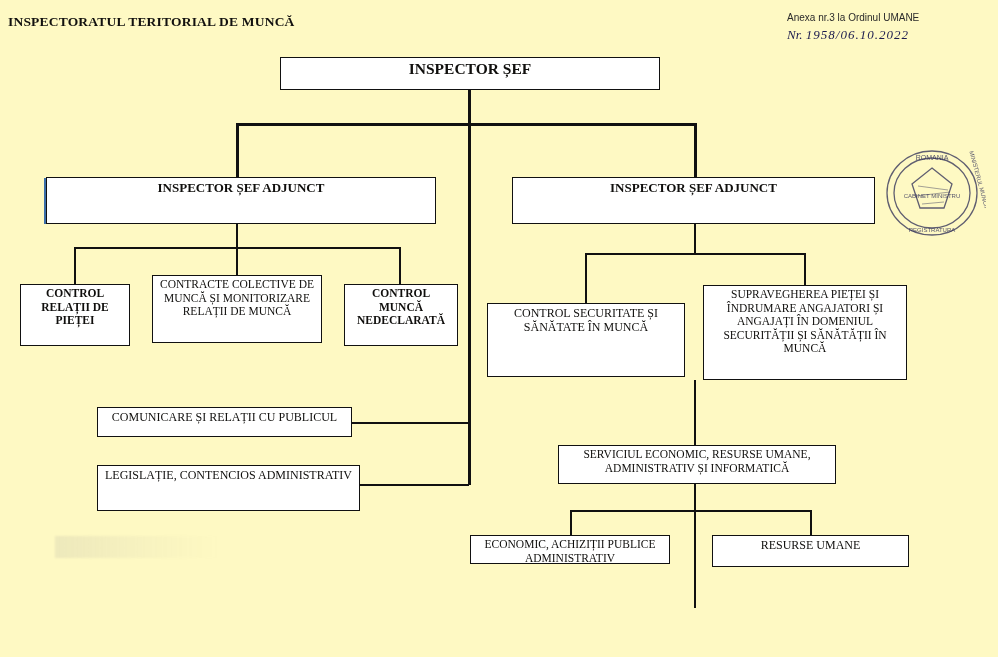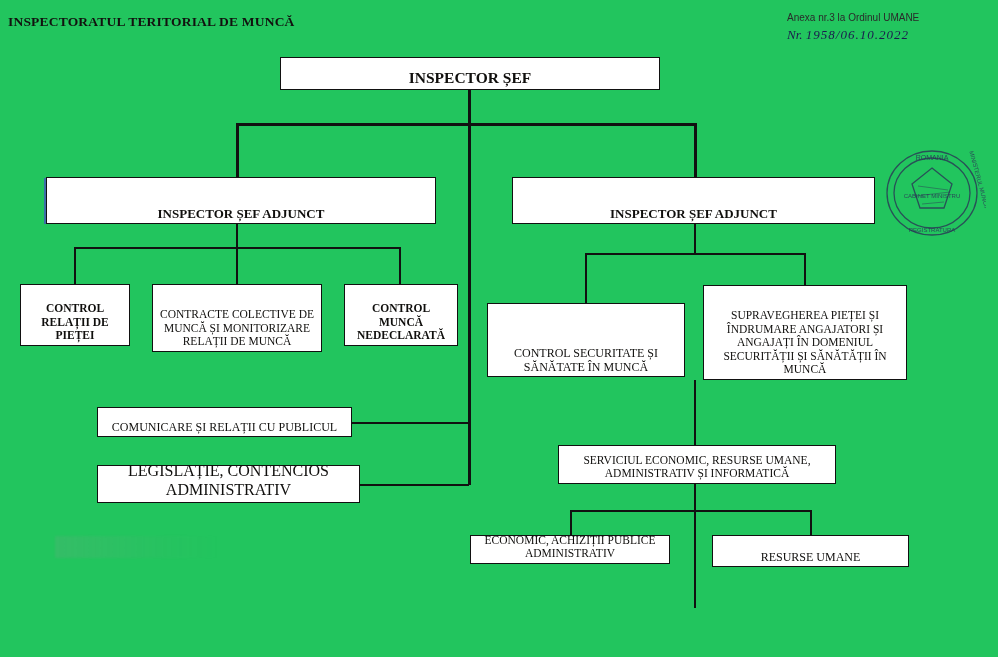--- a/index.html
+++ b/index.html
@@ -4,21 +4,21 @@
 <style>
   html, body {
     margin: 0;
     padding: 0;
     background: #ffffff;
   }
   #page {
     position: relative;
     width: 998px;
     height: 657px;
-    background: #22c55e;
+    background: #fef9c3;
     font-family: "Liberation Serif", serif;
     overflow: hidden;
   }
 
   
   .org-title {
     position: absolute;
     left: 8px;
     top: 14px;
     font-family: "Liberation Serif", serif;
@@ -54,21 +54,21 @@
     border-bottom: 0;
   }
 
   
   .box {
     position: absolute;
     box-sizing: border-box;
     border: 1.6px solid #111111;
     background: #ffffff;
     display: flex;
-    align-items: flex-end;
+    align-items: flex-start;
     justify-content: center;
     text-align: center;
     color: #100f0d;
     line-height: 1.18;
     padding: 2px 4px;
     font-family: "Liberation Serif", serif;
   }
   .box.bold { font-weight: bold; }
 
   
@@ -166,41 +166,41 @@
   </div>
 
   <div class="box bold" style="left:512px; top:177px; width:363px; height:47px; font-size:13px;">
     <span>INSPECTOR ȘEF ADJUNCT</span>
   </div>
 
   <div class="box bold" style="left:20px; top:284px; width:110px; height:62px; font-size:11.5px;">
     <span>CONTROL RELAȚII DE PIEȚEI</span>
   </div>
 
-  <div class="box" style="left:152px; top:284px; width:170px; height:68px; font-size:11.5px;">
+  <div class="box" style="left:152px; top:275px; width:170px; height:68px; font-size:11.5px;">
     <span>CONTRACTE COLECTIVE DE MUNCĂ ȘI MONITORIZARE RELAȚII DE MUNCĂ</span>
   </div>
 
   <div class="box bold" style="left:344px; top:284px; width:114px; height:62px; font-size:11.5px;">
     <span>CONTROL MUNCĂ NEDECLARATĂ</span>
   </div>
 
   <div class="box" style="left:487px; top:303px; width:198px; height:74px; font-size:12px;">
     <span>CONTROL SECURITATE ȘI SĂNĂTATE ÎN MUNCĂ</span>
   </div>
 
   <div class="box" style="left:703px; top:285px; width:204px; height:95px; font-size:11.5px;">
     <span>SUPRAVEGHEREA PIEȚEI ȘI ÎNDRUMARE ANGAJATORI ȘI ANGAJAȚI ÎN DOMENIUL SECURITĂȚII ȘI SĂNĂTĂȚII ÎN MUNCĂ</span>
   </div>
 
   <div class="box" style="left:97px; top:407px; width:255px; height:30px; font-size:12px;">
     <span>COMUNICARE ȘI RELAȚII CU PUBLICUL</span>
   </div>
 
-  <div class="box" style="left:97px; top:465px; width:263px; height:38px; font-size:16px;">
+  <div class="box" style="left:97px; top:465px; width:263px; height:46px; font-size:12px;">
     <span>LEGISLAȚIE, CONTENCIOS ADMINISTRATIV</span>
   </div>
 
   <div class="box" style="left:558px; top:445px; width:278px; height:39px; font-size:11.5px;">
     <span>SERVICIUL ECONOMIC, RESURSE UMANE, ADMINISTRATIV ȘI INFORMATICĂ</span>
   </div>
 
   <div class="box" style="left:470px; top:535px; width:200px; height:29px; font-size:11.5px;">
     <span>ECONOMIC, ACHIZIȚII PUBLICE ADMINISTRATIV</span>
   </div>

